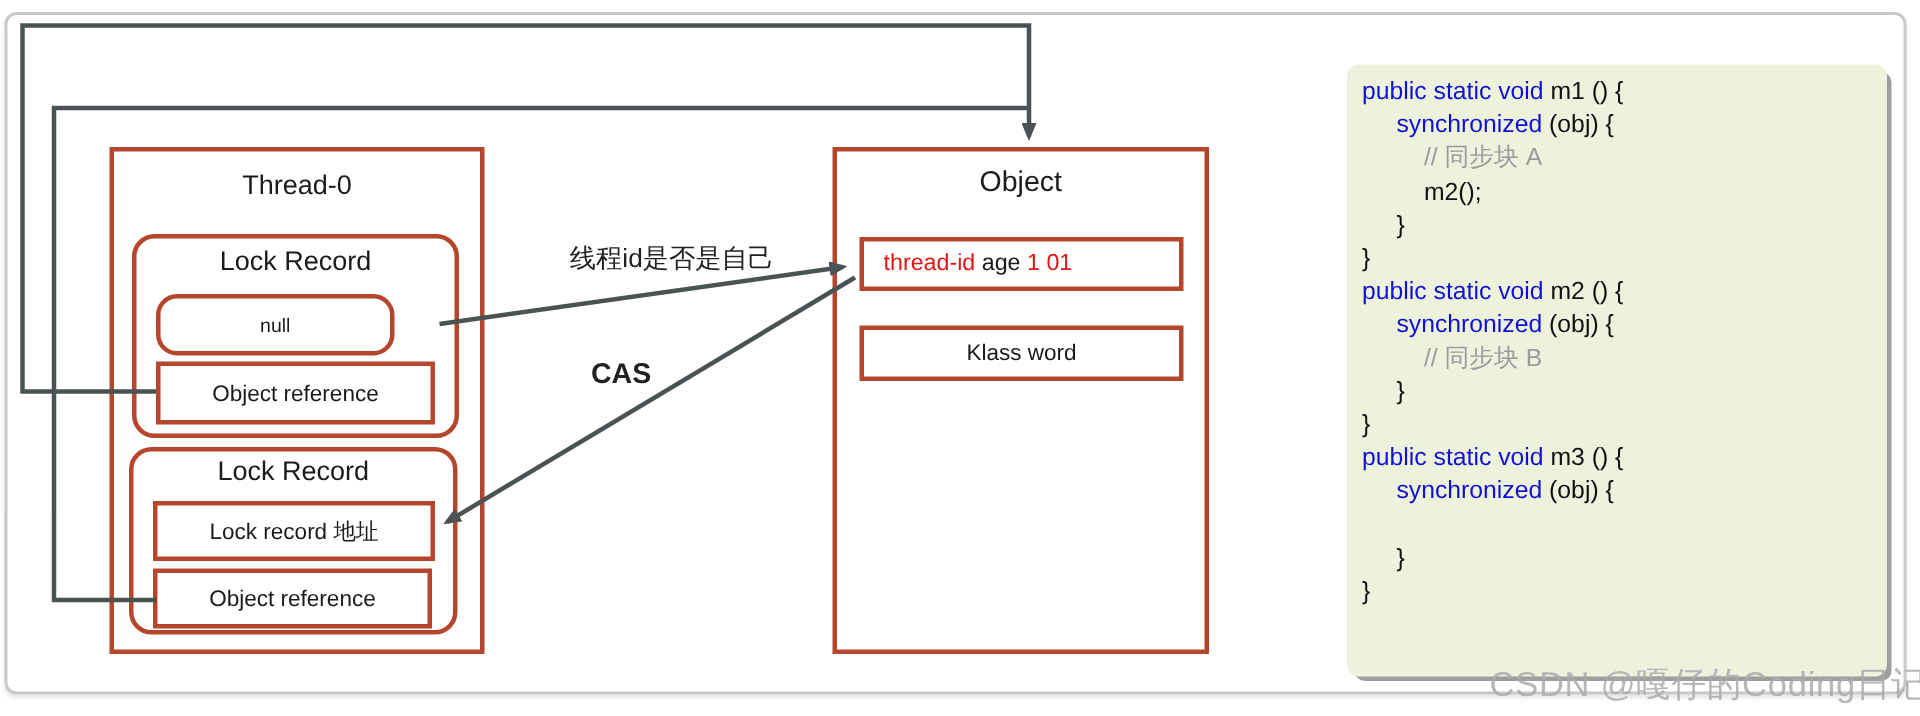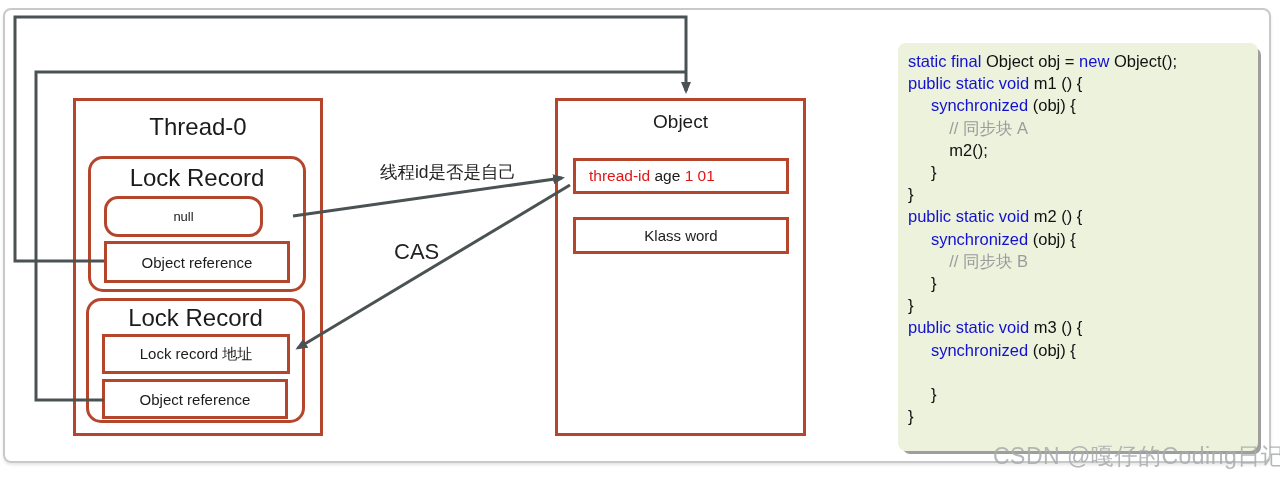--- a/index.html
+++ b/index.html
@@ -8,21 +8,21 @@
     font-family:"Liberation Sans","DejaVu Sans",sans-serif;overflow:hidden;
   }
   .frame{
     position:absolute;left:3px;top:8px;width:1268px;height:455px;
     border:2px solid #c9c9c9;border-radius:8px;box-sizing:border-box;
     box-shadow:0 2px 3px rgba(0,0,0,0.10);z-index:0;
   }
   .arrows{position:absolute;left:0;top:0;width:1280px;height:477px;z-index:3;pointer-events:none;}
   .box{position:absolute;border:3px solid #b5462c;box-sizing:border-box;background:#ffffff;z-index:1;}
   .rounded{border-radius:15px;}
-  .btitle{position:absolute;text-align:center;color:#1b1b1b;font-size:24px;z-index:2;}
+  .btitle{position:absolute;text-align:center;color:#1b1b1b;font-size:18px;z-index:2;}
   .slot{
     position:absolute;border:3px solid #b5462c;box-sizing:border-box;background:#ffffff;z-index:2;
     display:flex;align-items:center;justify-content:center;font-size:15px;color:#1b1b1b;
   }
   .label{position:absolute;color:#222;z-index:4;}
   .seg-red{color:#e01717;}
   .seg-dark{color:#1b1b1b;}
   .code-block{
     position:absolute;left:898px;top:43px;width:360px;height:408px;
     background:#edf2dd;border-radius:8px;box-sizing:border-box;
@@ -59,37 +59,36 @@
   <div class="slot" style="left:102px;top:379px;width:186px;height:40px;">Object reference</div>
 
   <div class="box" style="left:555px;top:98px;width:251px;height:338px;"></div>
   <div class="btitle" style="left:555px;top:111px;width:251px;font-size:19px;">Object</div>
   <div class="slot" style="left:573px;top:158px;width:216px;height:36px;justify-content:flex-start;padding-left:13px;font-size:15.5px;text-align:right;">
     <span><span class="seg-red">thread-id</span><span class="seg-dark"> age </span><span class="seg-red">1 01</span></span>
   </div>
   <div class="slot" style="left:573px;top:217px;width:216px;height:37px;">Klass word</div>
 
   <div class="label" style="left:344px;top:160px;width:172px;text-align:right;font-size:17.5px;">线程id是否是自己</div>
-  <div class="label" style="left:394px;top:239px;font-size:22px;">CAS</div>
+  <div class="label" style="left:394px;top:239px;font-size:19px;font-weight:bold;">CAS</div>
 
   <svg class="arrows" viewBox="0 0 1280 477">
     <defs>
       <marker id="ah" viewBox="0 0 12 10" refX="9" refY="5" markerWidth="12" markerHeight="10" orient="auto" markerUnits="userSpaceOnUse">
         <path d="M0,0 L12,5 L0,10 z" fill="#4b5254"></path>
       </marker>
     </defs>
     <path d="M104,261 L15,261 L15,17 L686,17 L686,91" fill="none" stroke="#4b5254" stroke-width="3" marker-end="url(#ah)"></path>
     <path d="M104,400 L36,400 L36,72 L687,72" fill="none" stroke="#4b5254" stroke-width="3"></path>
     <path d="M293,216 L562,178" fill="none" stroke="#4b5254" stroke-width="3" marker-end="url(#ah)"></path>
     <path d="M570,185 L298,348" fill="none" stroke="#4b5254" stroke-width="3" marker-end="url(#ah)"></path>
   </svg>
 
   <div class="code-block">
     <div>
-        <div class="code-line"><span class="tok-kw">static final</span><span class="tok-pl"> Object obj = </span><span class="tok-kw">new</span><span class="tok-pl"> Object();</span></div>
         <div class="code-line"><span class="tok-kw">public static void</span><span class="tok-pl"> m1 () {</span></div>
         <div class="code-line"><span class="tok-pl">     </span><span class="tok-kw">synchronized</span><span class="tok-pl"> (obj) {</span></div>
         <div class="code-line"><span class="tok-pl">         </span><span class="tok-cm">// 同步块 A</span></div>
         <div class="code-line"><span class="tok-pl">         m2();</span></div>
         <div class="code-line"><span class="tok-pl">     }</span></div>
         <div class="code-line"><span class="tok-pl">}</span></div>
         <div class="code-line"><span class="tok-kw">public static void</span><span class="tok-pl"> m2 () {</span></div>
         <div class="code-line"><span class="tok-pl">     </span><span class="tok-kw">synchronized</span><span class="tok-pl"> (obj) {</span></div>
         <div class="code-line"><span class="tok-pl">         </span><span class="tok-cm">// 同步块 B</span></div>
         <div class="code-line"><span class="tok-pl">     }</span></div>

